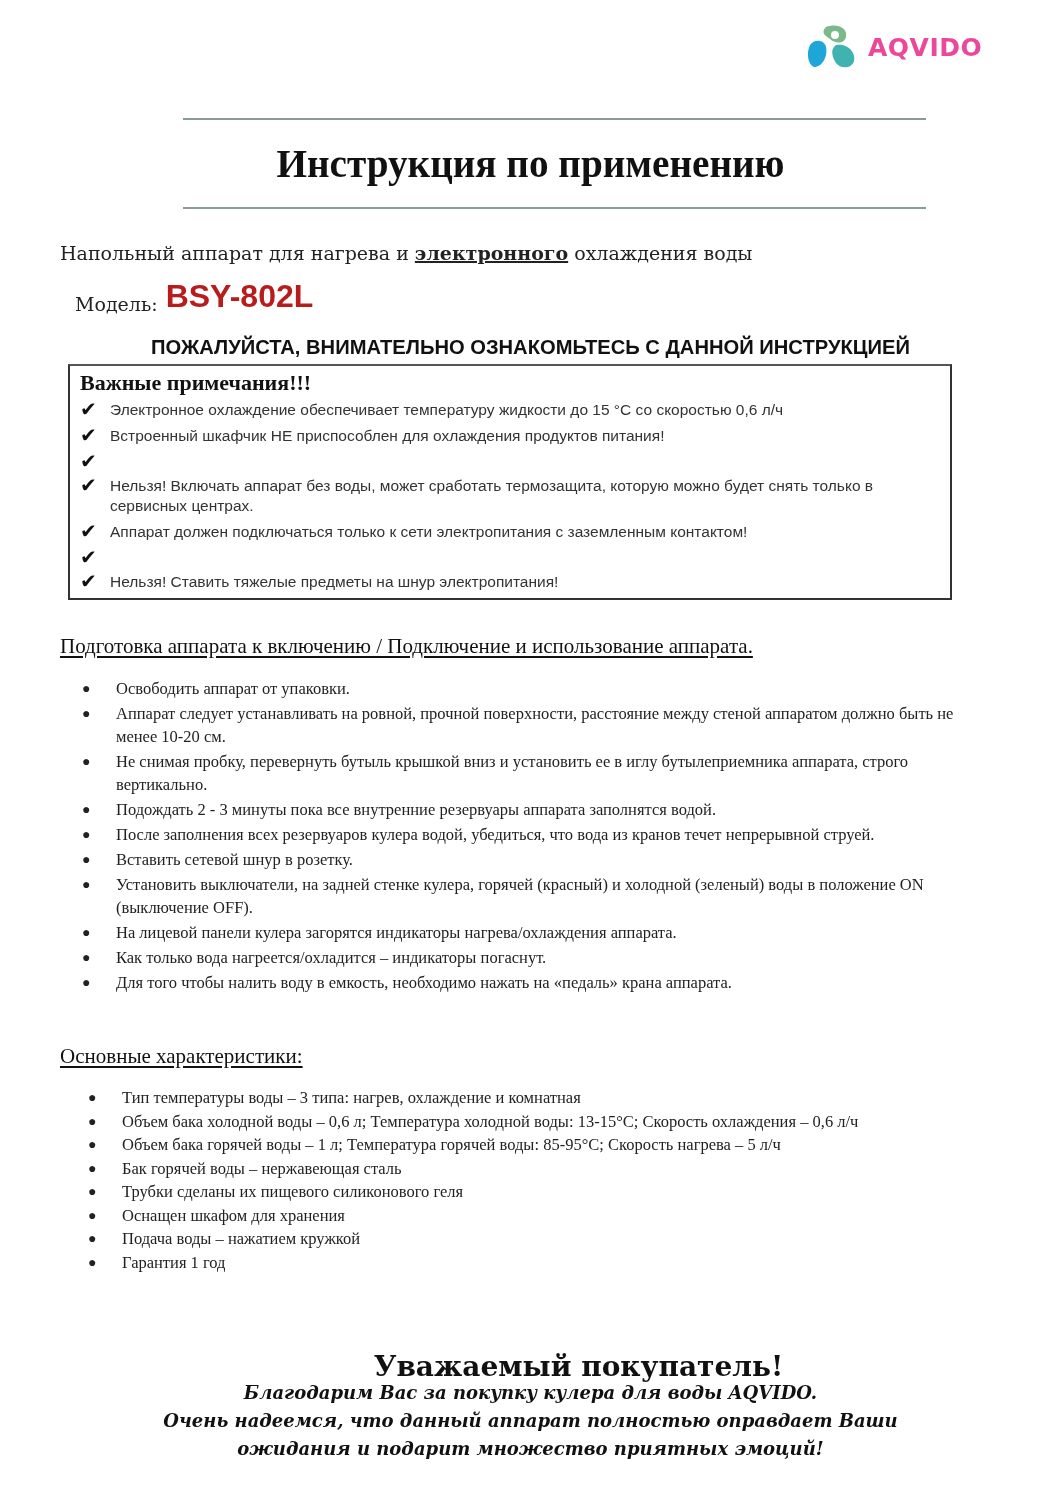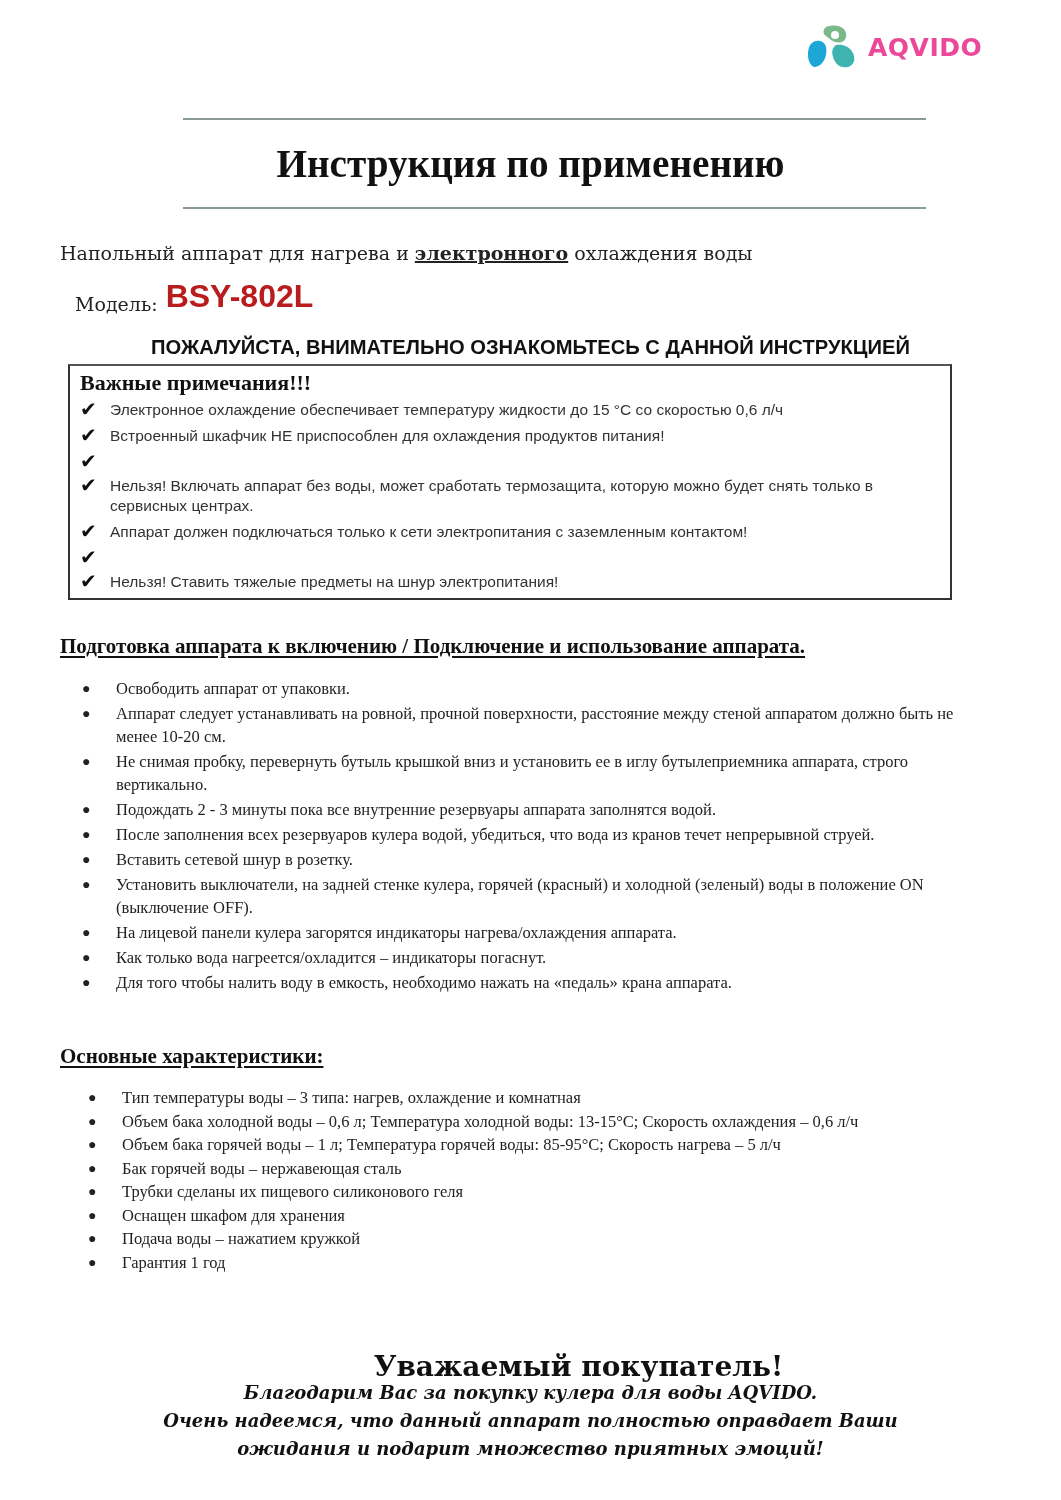--- a/index.html
+++ b/index.html
@@ -23,21 +23,21 @@
   .model-note { font-family: "DejaVu Serif", serif; font-weight: bold; font-size: 18px; margin-left: 12px; color: #111; }
 
   .please { left: 0; width: 1061px; top: 335px; text-align: center; font-family: "Liberation Sans", sans-serif; font-weight: bold; font-size: 21px; color: #111; transform: scaleX(0.96); }
 
   .notes-box { left: 48px; top: 364px; width: 884px; height: 236px; border: 2px solid #333; box-sizing: border-box; border-top: 2px solid #555; margin-left: 20px; }
   .notes-head { position: absolute; left: 10px; top: 4px; font-family: "Liberation Serif", serif; font-weight: bold; font-size: 22px; }
   .notes-list { position: absolute; left: 10px; top: 34px; right: 10px; margin: 0; padding: 0; list-style: none; }
   .notes-list li { display: flex; align-items: flex-start; font-family: "Liberation Sans", sans-serif; font-size: 15.5px; color: #333; line-height: 20px; margin-bottom: 6px; }
   .notes-list li .chk { width: 30px; flex: 0 0 30px; font-size: 20px; color: #111; line-height: 18px; font-family: "DejaVu Sans", sans-serif; }
 
-  .section-h { left: 60px; font-family: "Liberation Serif", serif; font-weight: bold; font-size: 21px; text-decoration: underline; text-decoration-thickness: 2px; text-underline-offset: 3px; white-space: nowrap; }
+  .section-h { left: 60px; font-family: "Liberation Serif", serif; font-weight: normal; font-size: 21px; text-decoration: underline; text-decoration-thickness: 2px; text-underline-offset: 3px; white-space: nowrap; }
 
   .bullets { margin: 0; padding: 0; list-style: none; font-family: "Liberation Serif", serif; font-size: 16.5px; color: #222; }
   .bullets li { display: flex; line-height: 23px; margin-bottom: 2px; }
   .bullets li .dot { flex: 0 0 56px; width: 56px; padding-left: 22px; box-sizing: border-box; font-size: 14px; }
   .bullets li .txt { flex: 1; }
 
   .prep { left: 60px; top: 677px; width: 930px; }
   .specs { left: 66px; top: 1086px; width: 924px; }
   .specs li { margin-bottom: 0; line-height: 23.5px; }
 

